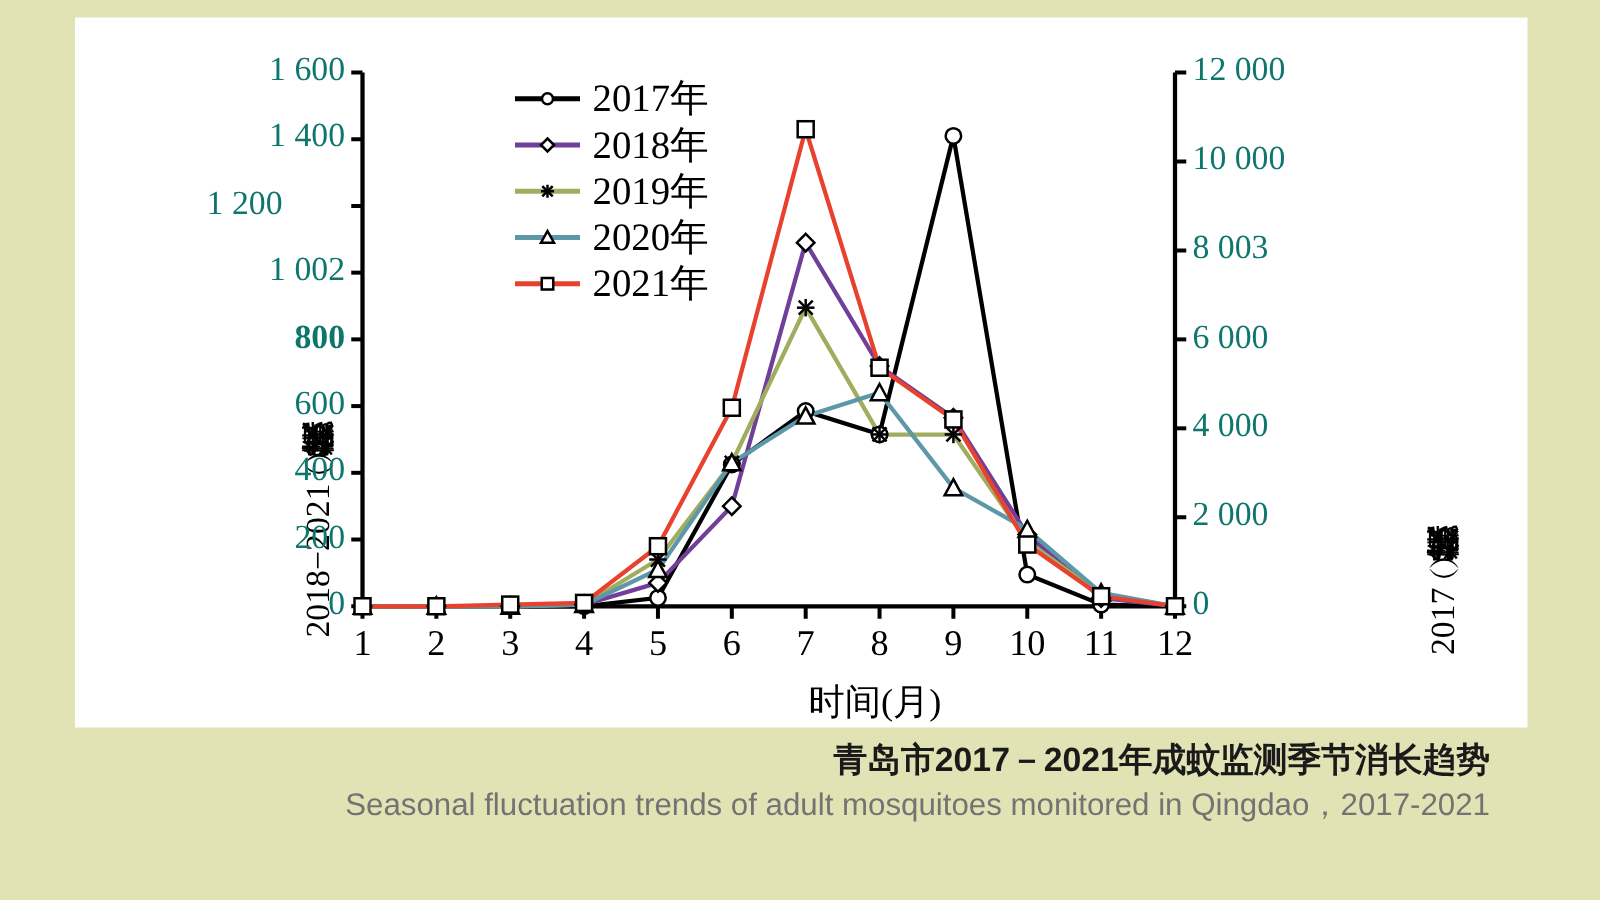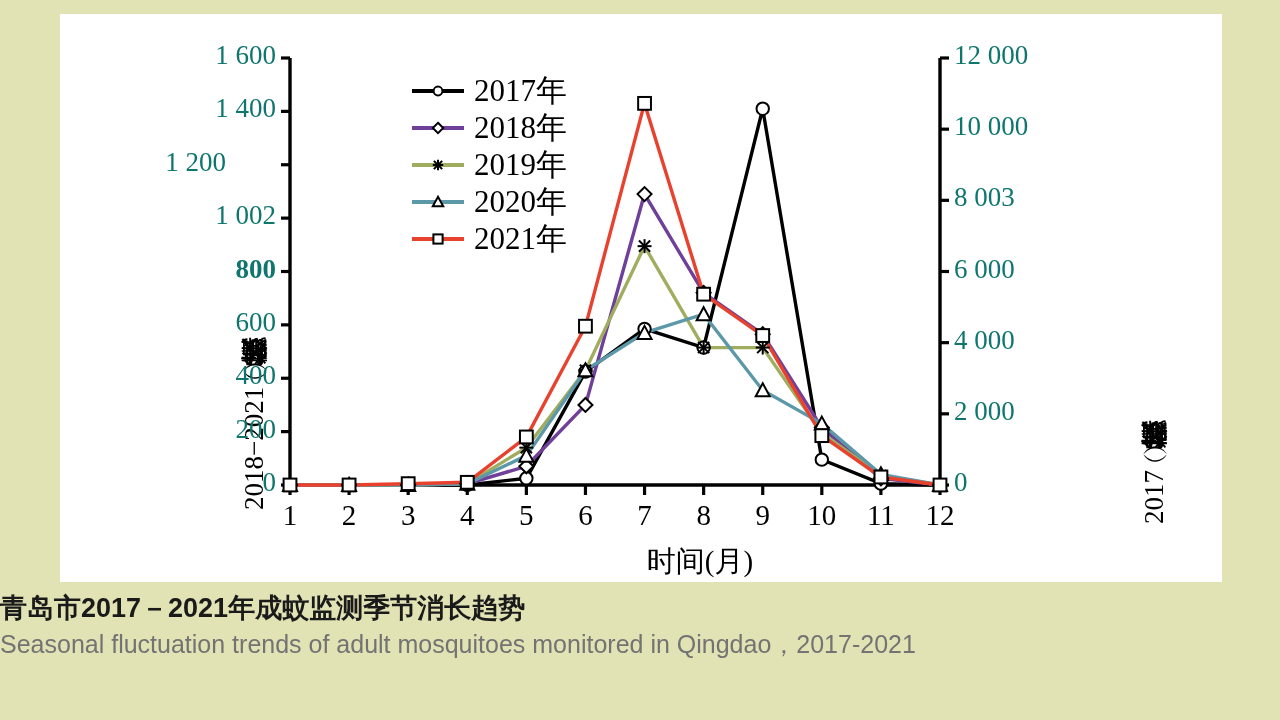--- a/index.html
+++ b/index.html
@@ -44,39 +44,39 @@
   .ylab-l{right:1005px;}
   .ylab-r{left:960px;text-align:center;}
 
   .xlab{
     position:absolute;text-align:center;font-size:29px;color:#000;
     line-height:1;width:40px;
   }
 
   
   #legend{
-    position:absolute;left:352px;top:58px;
+    position:absolute;left:352px;top:46px;
   }
   .leg-row{
     display:flex;align-items:center;height:37px;
   }
   .leg-mark{
     position:relative;width:52px;height:18px;margin-right:10px;
   }
   .leg-mark .ln{
     position:absolute;left:0;top:7px;width:52px;height:4px;
   }
   .leg-mark .mk{
     position:absolute;left:19px;top:1px;
   }
   .leg-txt{font-size:31px;color:#000;white-space:nowrap;line-height:1;}
 
   
   #caption{
-    position:absolute;left:0;top:592px;width:1192px;text-align:left;
+    position:absolute;left:0;top:592px;width:1192px;text-align:right;
   }
   #cap-cn{
     font-family:"Liberation Sans", sans-serif;
     font-size:27px;font-weight:bold;color:#1a1a1a;line-height:1.25;
   }
   #cap-en{
     font-family:"Liberation Sans", sans-serif;
     font-size:25px;color:#737373;line-height:1.3;margin-top:2px;
   }
 

